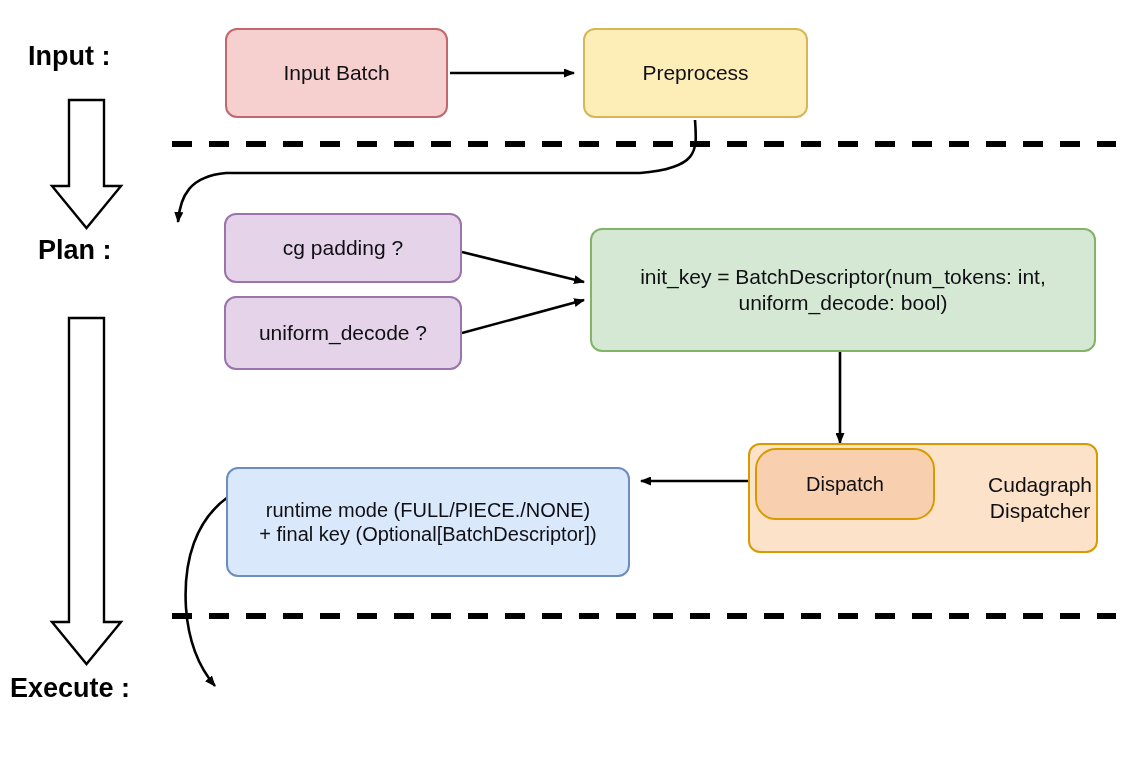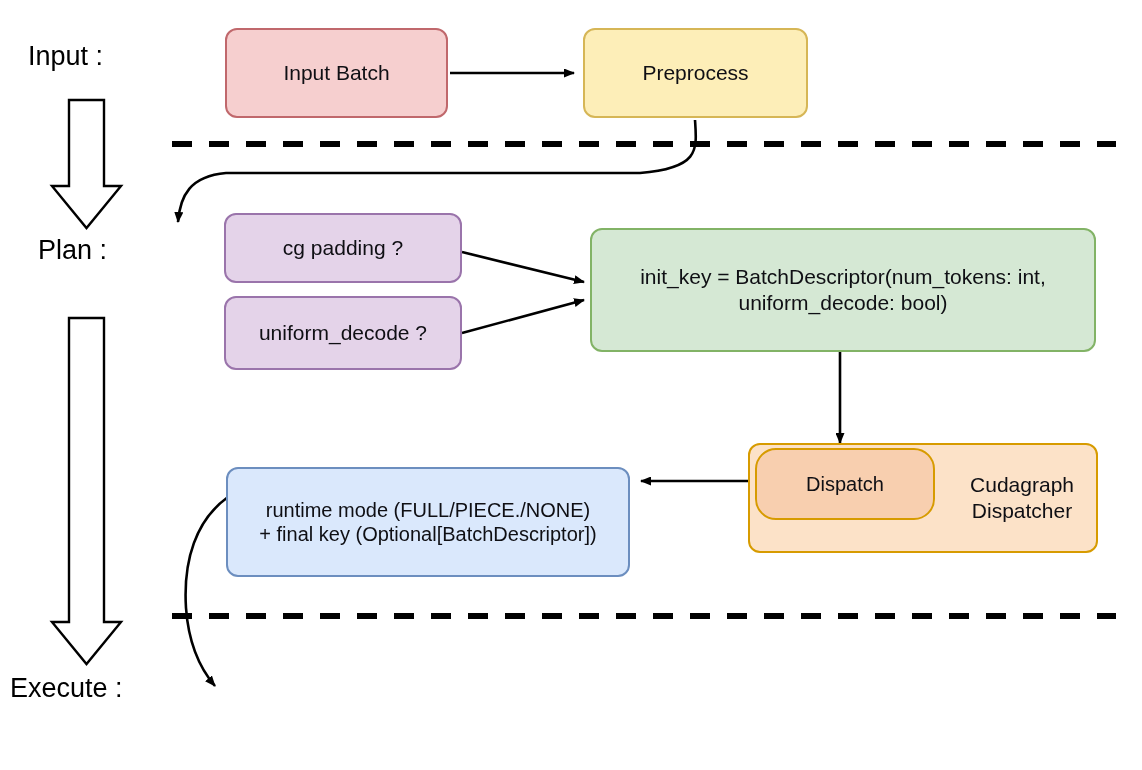--- a/index.html
+++ b/index.html
@@ -28,21 +28,21 @@
     color: #0f0f14;
     font-size: 21px;
     line-height: 1.22;
     border-width: 2px;
     border-style: solid;
     padding: 4px 8px;
     white-space: pre-line;
   }
   .stage-label {
     position: absolute;
-    font-weight: normal;
+    font-weight: bold;
     font-size: 27px;
     color: #000000;
     letter-spacing: 0px;
     white-space: nowrap;
   }
   .codebox {
     font-family: "Liberation Mono", monospace;
     font-size: 20.5px;
     line-height: 1.38;
     white-space: pre;
@@ -133,21 +133,21 @@
 
   <div class="node" style="left:590px; top:228px; width:506px; height:124px; background:#d5e8d4; border-color:#82b366;">
     <span class="nodetext">init_key = BatchDescriptor(num_tokens: int,
 uniform_decode: bool)</span>
   </div>
 
   <div class="node" style="left:224px; top:296px; width:238px; height:74px; background:#e4d3e9; border-color:#9a74ab;">
     <span class="nodetext">uniform_decode ?</span>
   </div>
 
-  <div class="node" style="left:748px; top:443px; width:350px; height:110px; background:#fce2c8; border-color:#d79b00; justify-content:flex-end; padding-right:22px;">
+  <div class="node" style="left:748px; top:443px; width:350px; height:110px; background:#fce2c8; border-color:#d79b00; justify-content:flex-end; padding-right:4px;">
     <span class="nodetext">Cudagraph
 Dispatcher</span>
   </div>
 
   <div class="node" style="left:755px; top:448px; width:180px; height:72px; background:#f8cfaf; border-color:#d79b00; font-size:20px;border-radius:21px;">
     <span class="nodetext">Dispatch</span>
   </div>
 
   <div class="node" style="left:226px; top:447px; width:404px; height:110px; background:#dae8fc; border-color:#6c8ebf; font-size:20px;margin-top:20px;">
     <span class="nodetext">runtime mode (FULL/PIECE./NONE)

